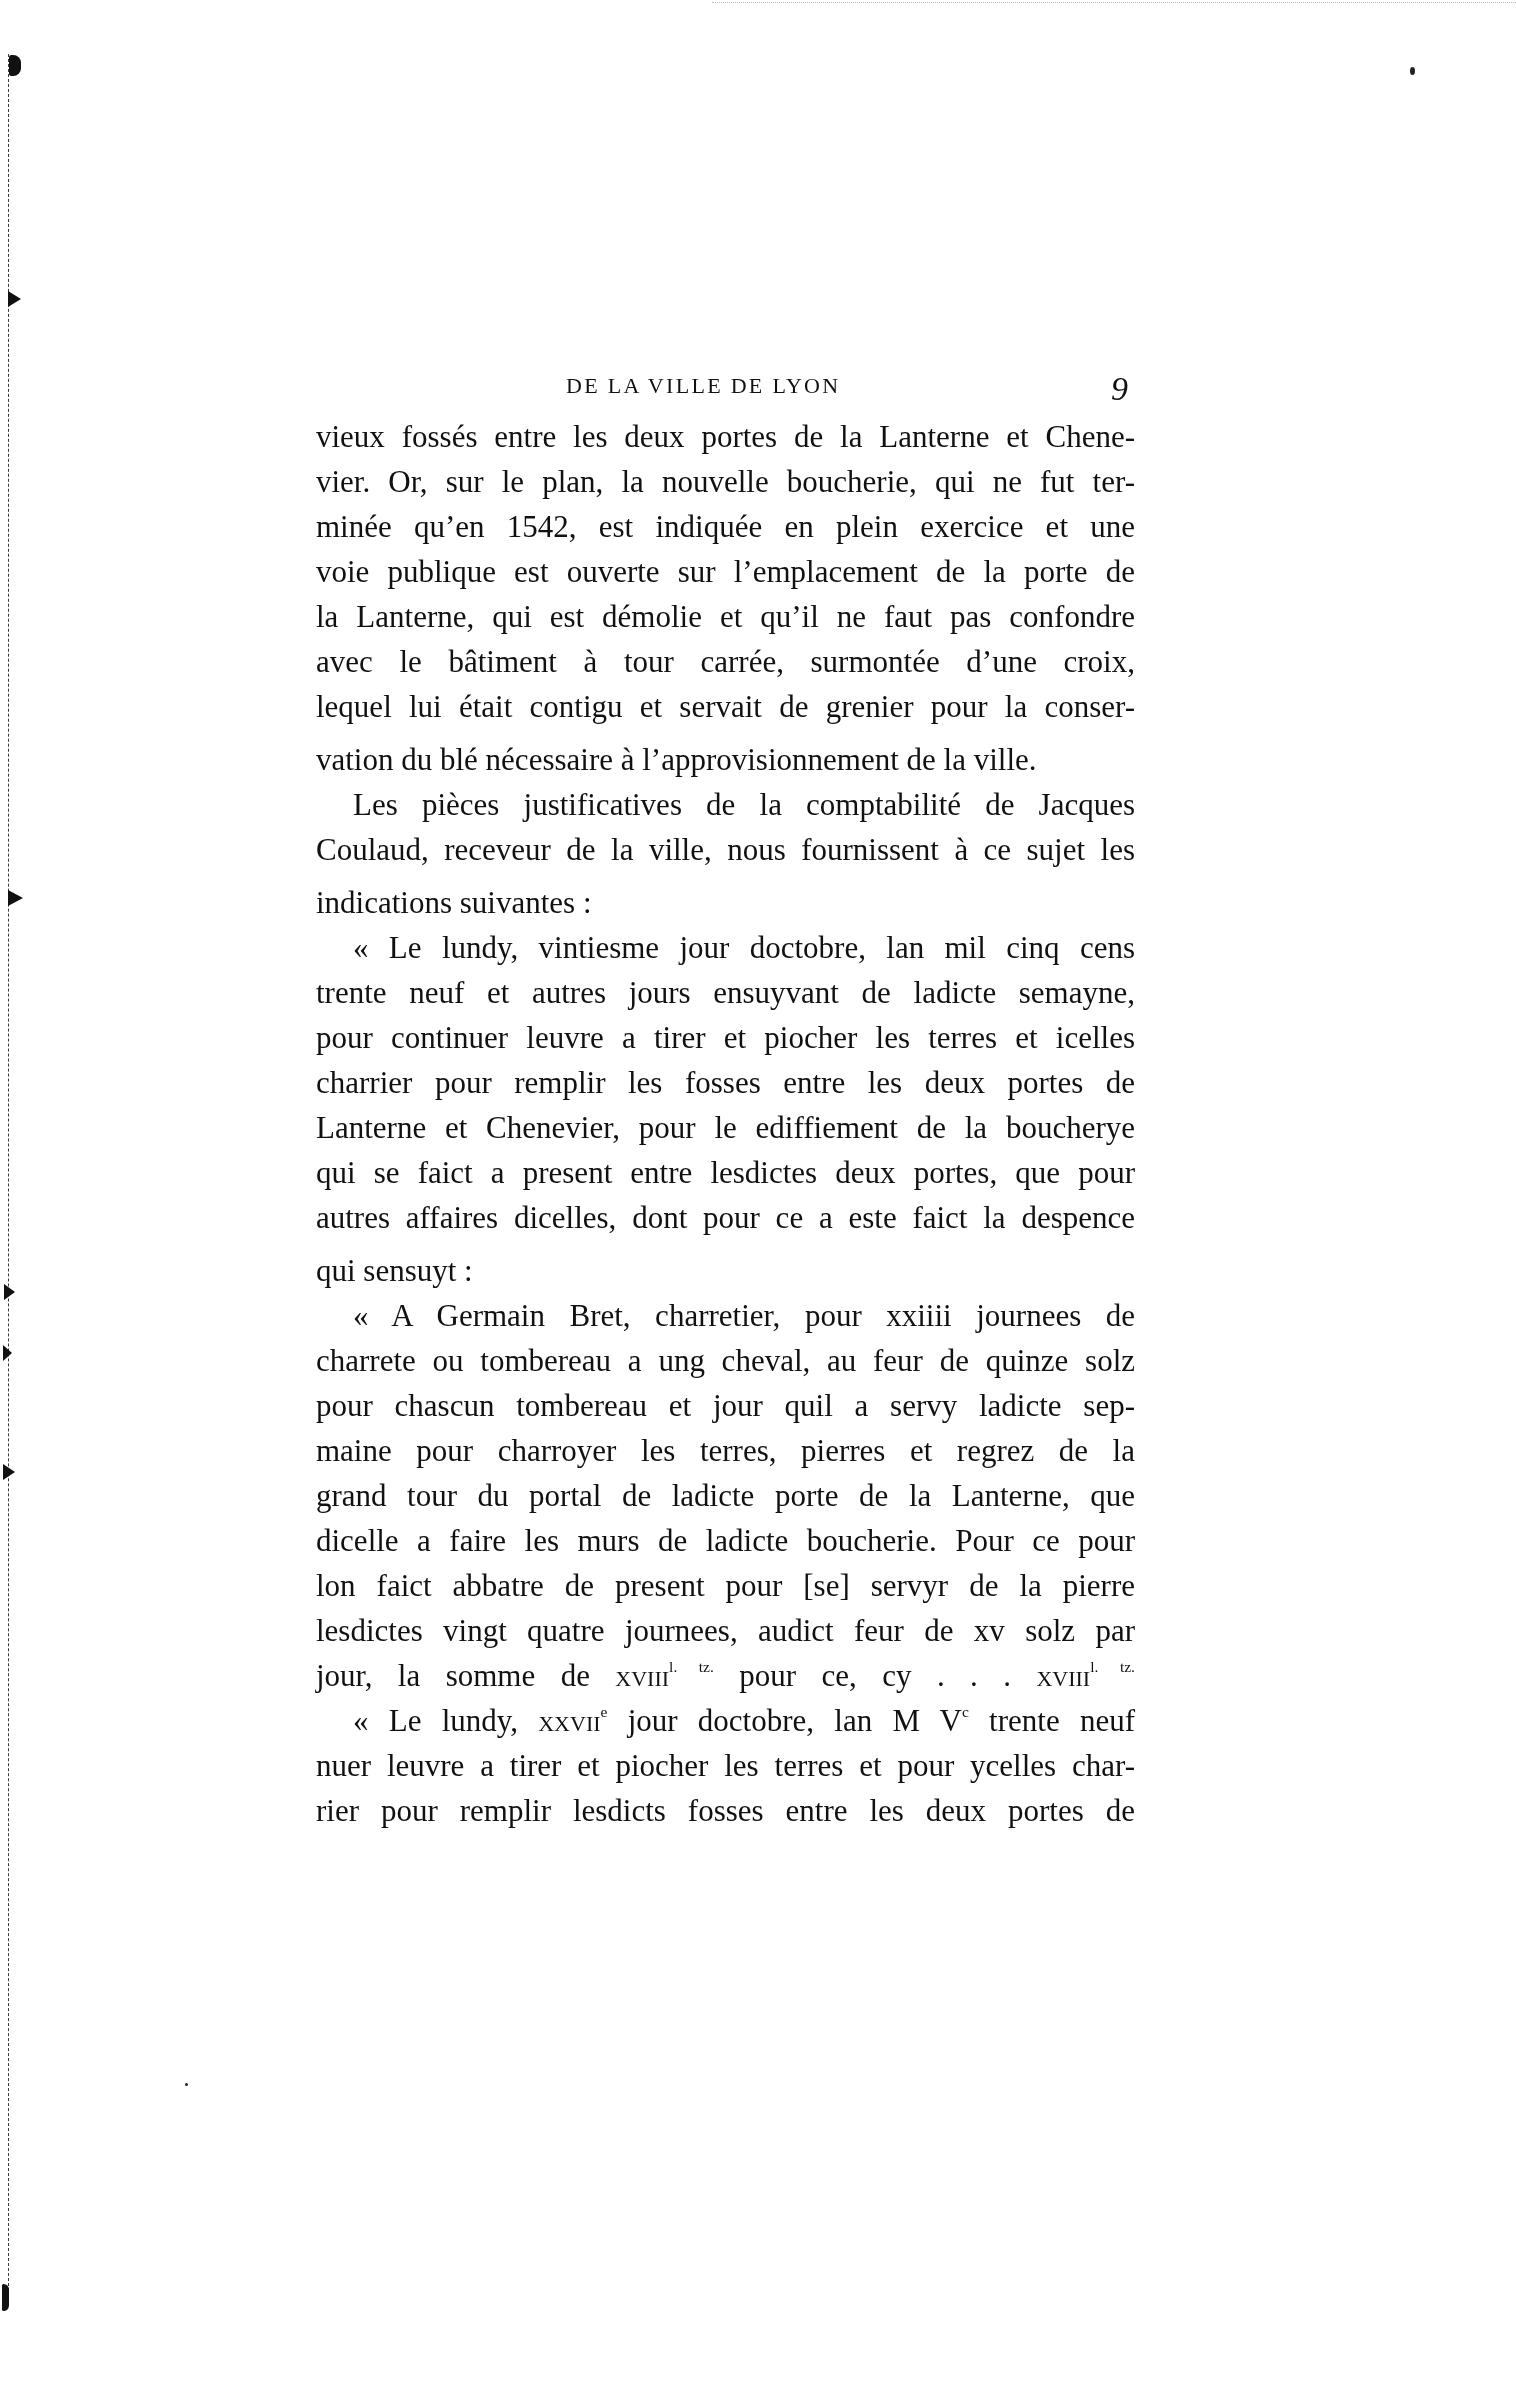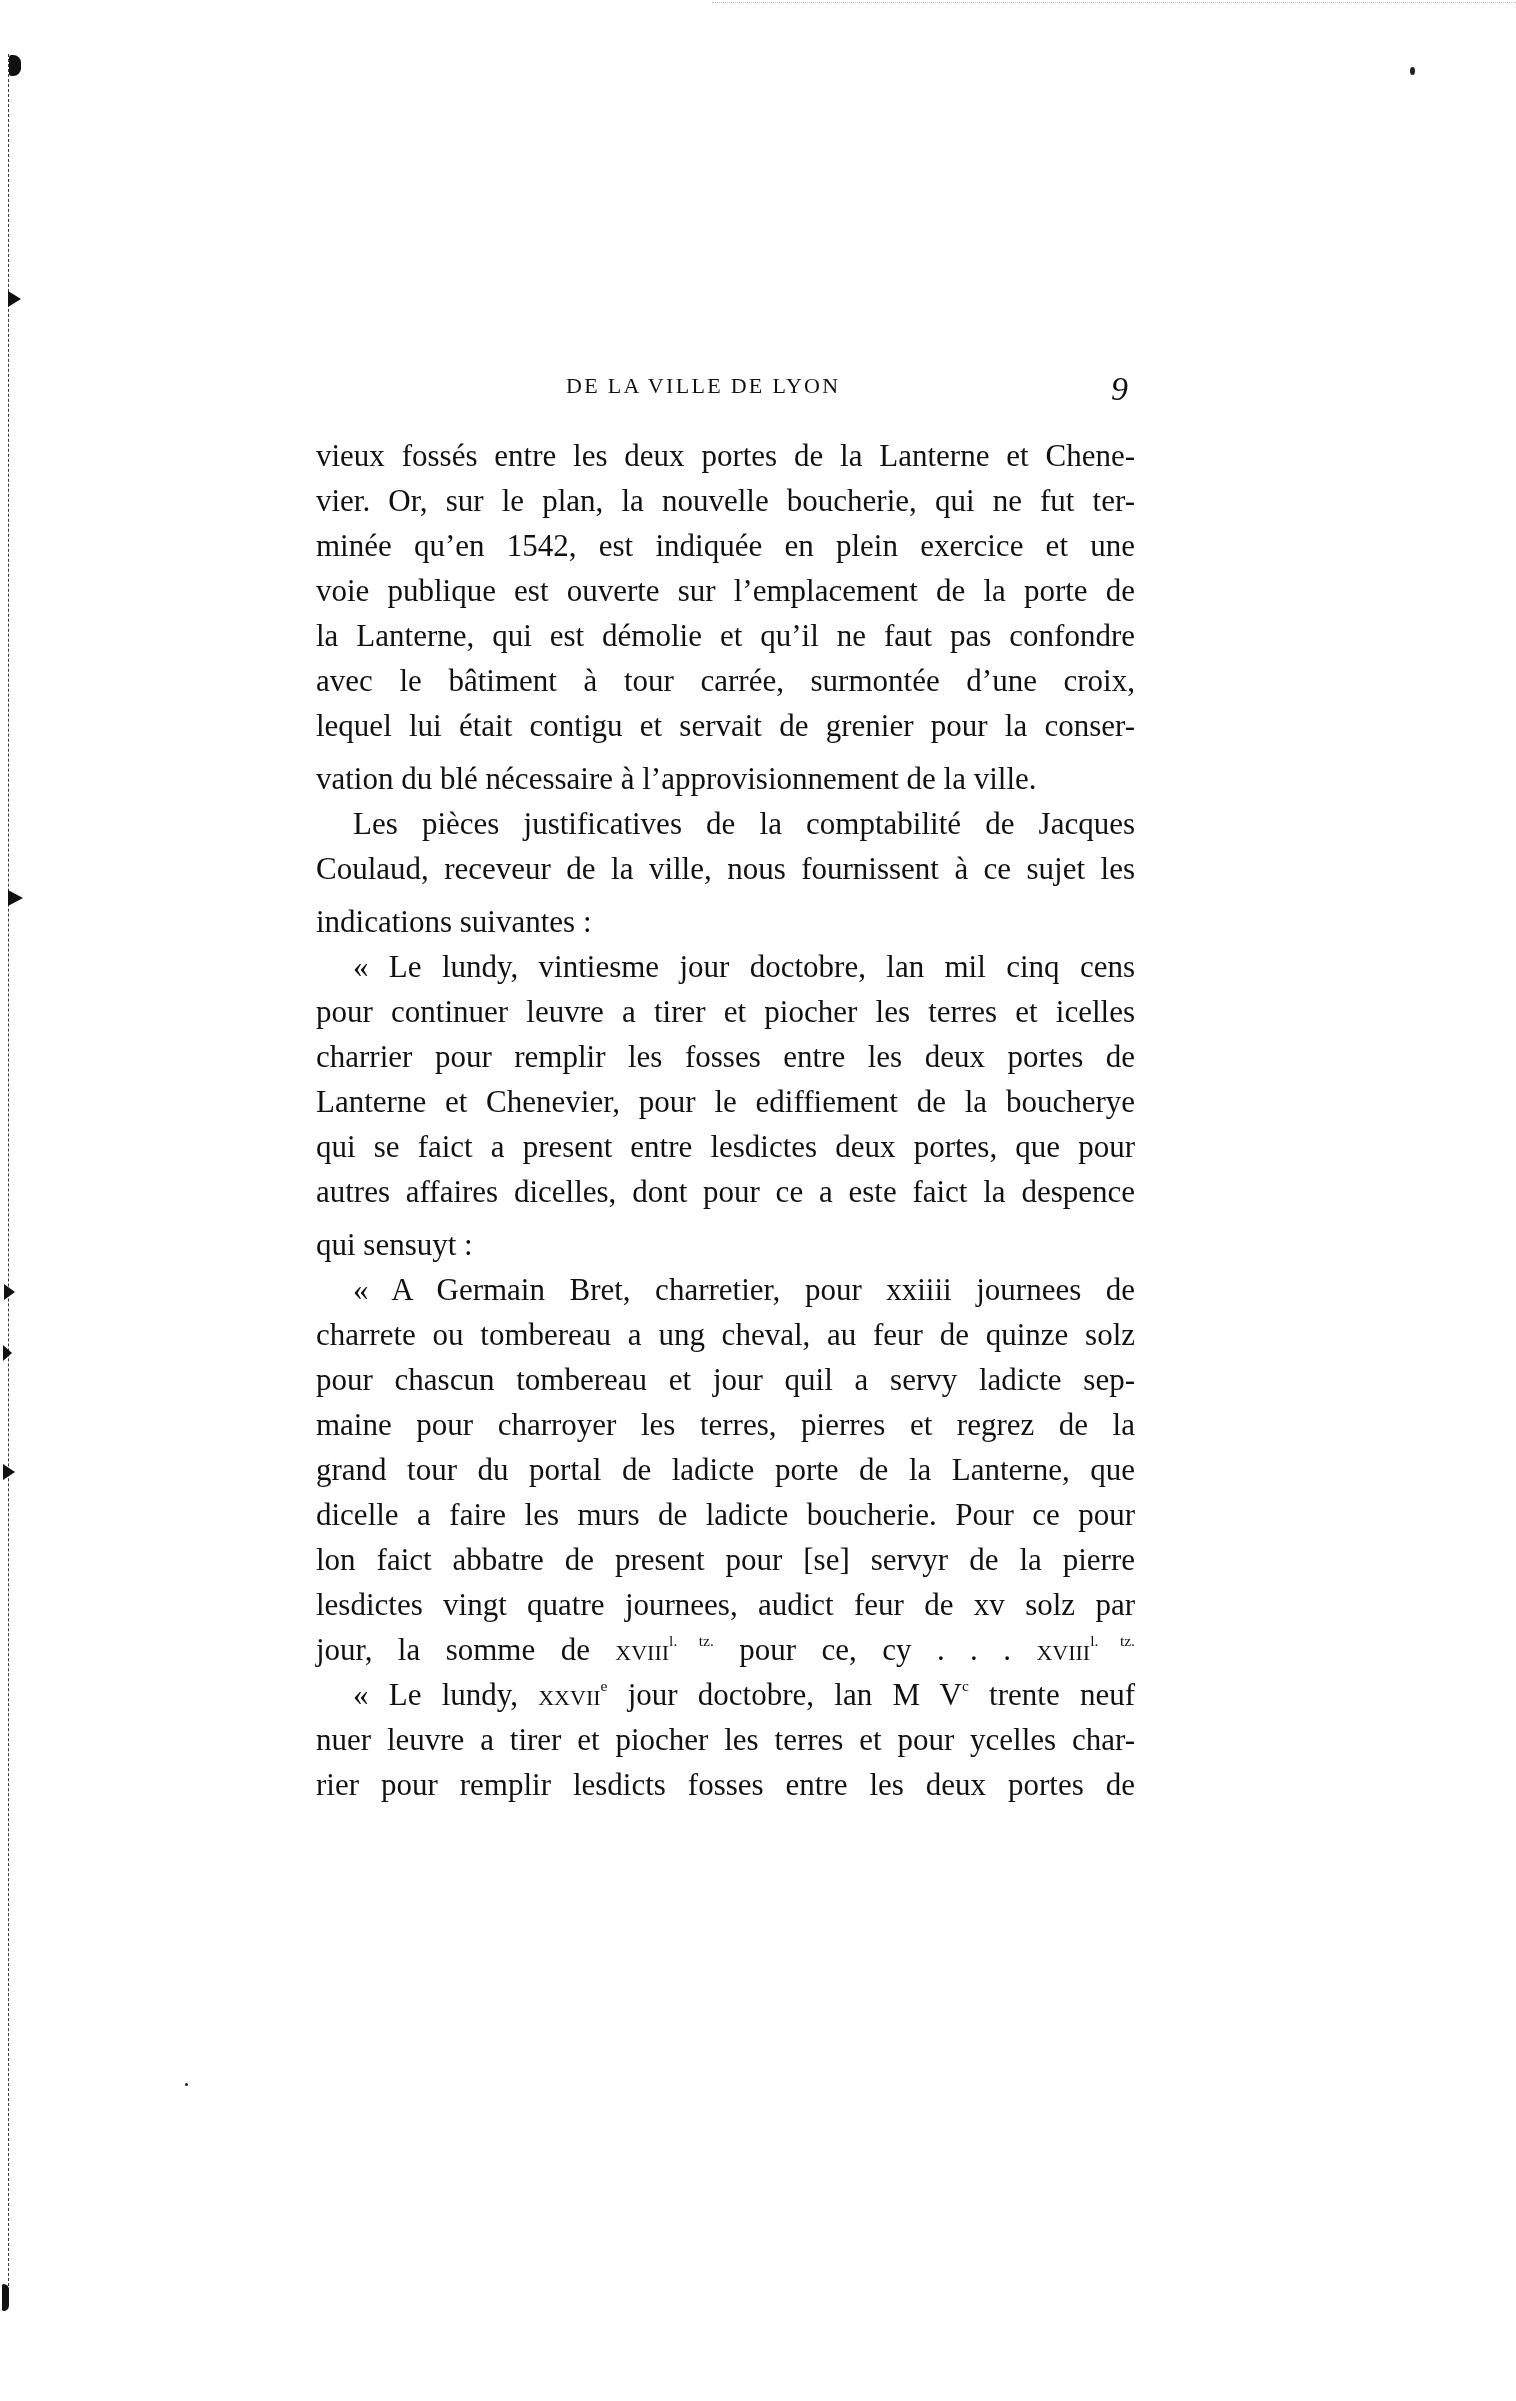--- a/index.html
+++ b/index.html
@@ -71,21 +71,21 @@
       position: absolute;
       top: 370px;
       left: 1111px;
       font-size: 34px;
       font-style: italic;
     }
 
     
     .text-block {
       position: absolute;
-      top: 433px;
+      top: 414px;
       left: 316px;
       width: 819px;
       font-size: 31px;
       line-height: 45px;
     }
     .line {
       display: block;
       white-space: nowrap;
       text-align: justify;
       text-align-last: justify;
@@ -131,20 +131,21 @@
     <span class="line">la Lanterne, qui est démolie et qu’il ne faut pas confondre</span>
     <span class="line">avec le bâtiment à tour carrée, surmontée d’une croix,</span>
     <span class="line">lequel lui était contigu et servait de grenier pour la conser-</span>
     <span class="line last">vation du blé nécessaire à l’approvisionnement de la ville.</span>
 
     <span class="line indent">Les pièces justificatives de la comptabilité de Jacques</span>
     <span class="line">Coulaud, receveur de la ville, nous fournissent à ce sujet les</span>
     <span class="line last">indications suivantes :</span>
 
     <span class="line indent">« Le lundy, vintiesme jour doctobre, lan mil cinq cens</span>
+    <span class="line">trente neuf et autres jours ensuyvant de ladicte semayne,</span>
     <span class="line">pour continuer leuvre a tirer et piocher les terres et icelles</span>
     <span class="line">charrier pour remplir les fosses entre les deux portes de</span>
     <span class="line">Lanterne et Chenevier, pour le ediffiement de la boucherye</span>
     <span class="line">qui se faict a present entre lesdictes deux portes, que pour</span>
     <span class="line">autres affaires dicelles, dont pour ce a este faict la despence</span>
     <span class="line last">qui sensuyt :</span>
 
     <span class="line indent">« A Germain Bret, charretier, pour xxiiii journees de</span>
     <span class="line">charrete ou tombereau a ung cheval, au feur de quinze solz</span>
     <span class="line">pour chascun tombereau et jour quil a servy ladicte sep-</span>

